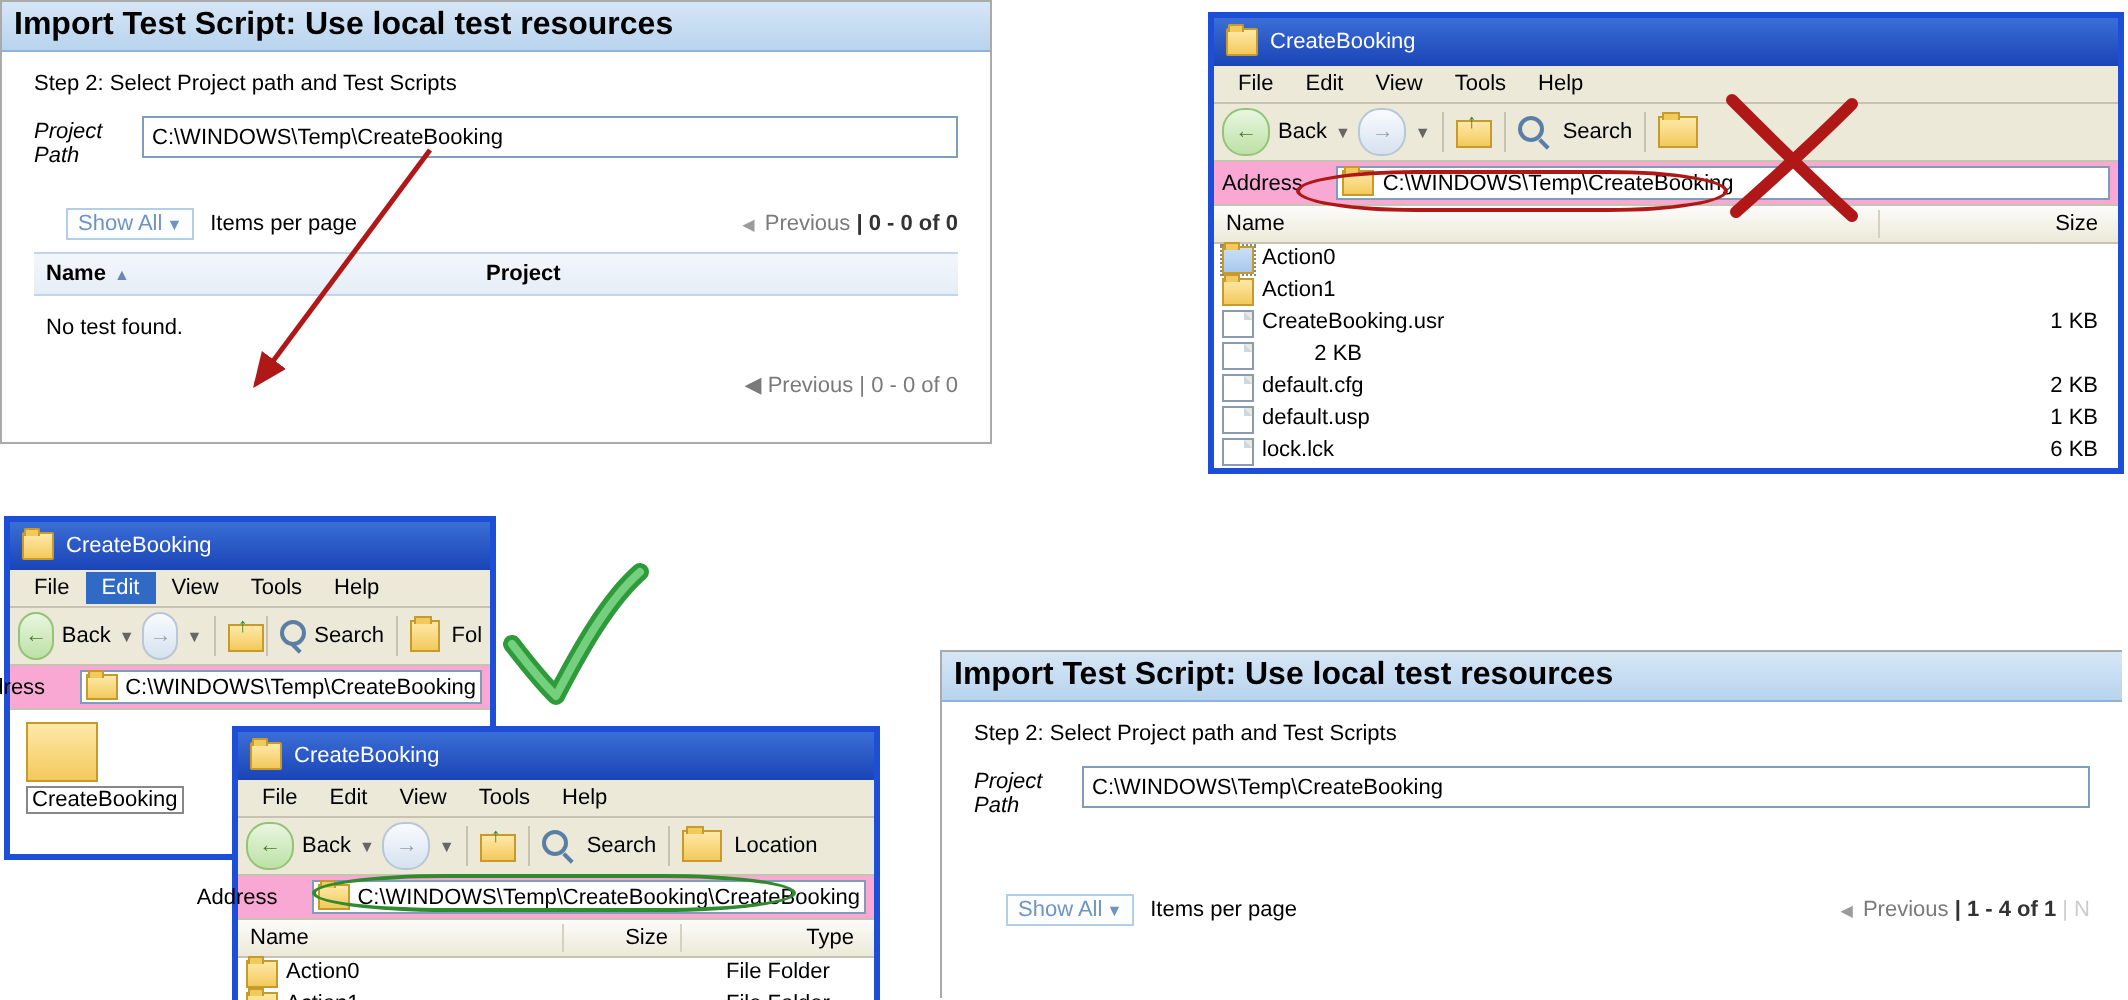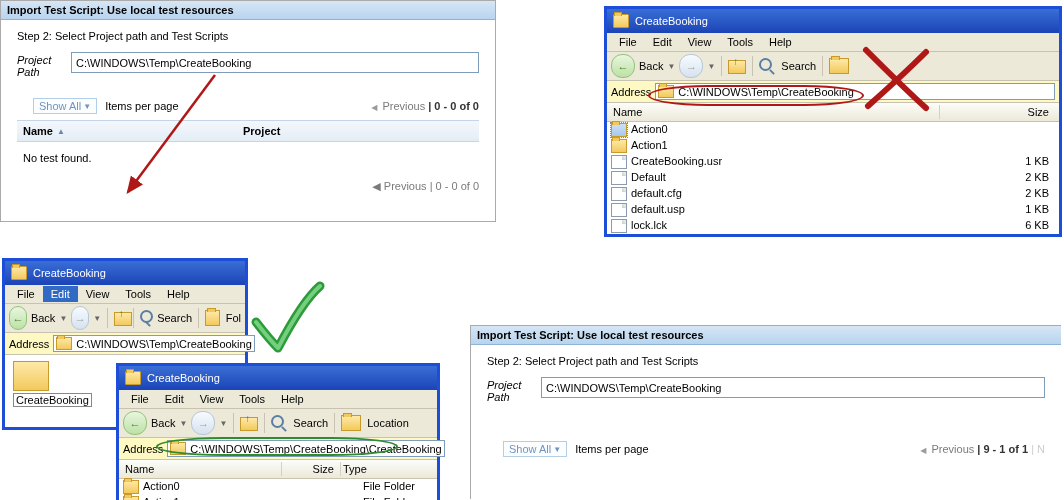--- a/index.html
+++ b/index.html
@@ -1,17 +1,17 @@
 <!DOCTYPE html>
 <html><head>
 <meta charset="utf-8">
 <style>
   body { margin:0; font-family: Tahoma, Arial, sans-serif; font-size:11px; background:#fff; width:1064px; height:500px; position:relative; overflow:hidden; }
   .panel { position:absolute; border:1px solid #aaa; background:#fff; }
-  .panel-header { background:linear-gradient(#d6e6f5,#b8d4ee); border-bottom:1px solid #8fb2d8; padding:3px 6px; font-weight:bold; font-size:11px; }
+  .panel-header { background:linear-gradient(#d6e6f5,#b8d4ee); border-bottom:1px solid #8fb2d8; padding:3px 6px; font-weight:bold; font-size:16px; }
   .step-txt { padding:10px 10px 6px 16px; }
   .pp-row { display:flex; padding:4px 16px 18px 16px; align-items:flex-start; }
   .pp-label { width:54px; padding-top:2px;font-style:italic; }
   .pp-input { flex:1; border:1px solid #7f9db9; padding:2px 4px; font-family:inherit; font-size:11px; height:15px; }
   .toolbar1 { display:flex; align-items:center; gap:4px; padding:2px 16px; }
   .showall { border:1px solid #b2cfe7; color:#6f94c0; padding:1px 5px; background:#fcfdff; font-size:11px; display:inline-flex; align-items:center; gap:2px; }
   .showall .chev { font-size:8px; color:#6f94c0; }
   .ipp { margin-left:4px; }
   .prevline { color:#7a7a7a; }
   .prevline .arrow { font-size:8px; margin-right:2px; color:#9b9b9b; }
@@ -38,21 +38,21 @@
   .sep { width:1px; height:20px; background:#c8c2b0; margin:0 2px; }
   .folup { width:18px; height:16px; position:relative; }
   .folup .f { width:16px; height:12px; background:linear-gradient(#ffe9a8,#f2c95c); border:1px solid #c79a2a; position:absolute; bottom:0; }
   .folup .a { position:absolute; top:-2px; left:5px; font-size:10px; color:#2e8b2e; }
   .mag { width:16px; height:16px; position:relative; }
   .mag .c { width:9px; height:9px; border:2px solid #5b7ea5; border-radius:50%; position:absolute; top:0; left:0; }
   .mag .h { width:6px; height:2px; background:#5b7ea5; position:absolute; bottom:1px; right:0; transform:rotate(45deg); }
   .srch-lbl { margin-left:2px; }
   .fold-btn { width:18px; height:14px; background:linear-gradient(#ffe9a8,#f2c95c); border:1px solid #c79a2a; position:relative; }
   .fold-btn:before { content:""; position:absolute; top:-3px; left:1px; width:7px; height:3px; background:#f2c95c; border:1px solid #c79a2a; border-bottom:none; }
-  .addrbar { background:#fef9c3; border-bottom:1px solid #c8c2b0; display:flex; align-items:center; gap:4px; padding:2px 4px; }
+  .addrbar { background:#f9a8d4; border-bottom:1px solid #c8c2b0; display:flex; align-items:center; gap:17px; padding:2px 4px;justify-content:flex-end; }
   .addrfield { flex:1; background:#fff; border:1px solid #7f9db9; display:flex; align-items:center; gap:4px; padding:1px 2px; }
   .addrfield .ficon2 { width:14px; height:11px; background:linear-gradient(#ffe9a8,#f2c95c); border:1px solid #c79a2a; position:relative; display:inline-block; }
   .addrfield .ficon2:before { content:""; position:absolute; top:-3px; left:0; width:6px; height:3px; background:#f2c95c; border:1px solid #c79a2a; border-bottom:none; }
   .colhead { background:linear-gradient(#fcfcfa,#ece9d8); border-bottom:1px solid #c8c2b0; display:flex; padding:2px 4px; }
   .colhead span { border-right:1px solid #d4d0c2; padding:1px 6px 1px 2px; }
   .filelist { background:#fff; }
   .filelist .row { display:flex; padding:1px 4px; align-items:flex-start; }
   .filelist .row .icn { width:14px; height:12px; margin-right:4px; }
   .icn.fold { background:linear-gradient(#ffe9a8,#f2c95c); border:1px solid #c79a2a; position:relative; }
   .icn.fold:before { content:""; position:absolute; top:-3px; left:0; width:6px; height:3px; background:#f2c95c; border:1px solid #c79a2a; border-bottom:none; }
@@ -180,21 +180,20 @@
         <span class="nm">Action1</span>
         <span class="sz"></span>
       </div>
       <div class="row">
         <span class="icn file"></span>
         <span class="nm">CreateBooking.usr</span>
         <span class="sz">1 KB</span>
       </div>
       <div class="row">
         <span class="icn file"></span>
-        <span class="nm">Default</span>
         <span class="sz">2 KB</span>
       </div>
       <div class="row">
         <span class="icn file"></span>
         <span class="nm">default.cfg</span>
         <span class="sz">2 KB</span>
       </div>
       <div class="row">
         <span class="icn file"></span>
         <span class="nm">default.usp</span>
@@ -303,21 +302,21 @@
   <div class="addrbar">
     <span>Address</span>
     <div class="addrfield">
       <span class="ficon2"></span>
       <span>C:\WINDOWS\Temp\CreateBooking\CreateBooking</span>
     </div>
   </div>
   <div class="colhead">
     <span style="width:150px;">Name</span>
     <span style="width:50px; text-align:right;">Size</span>
-    <span style="flex:1; border-right:none;">Type</span>
+    <span style="flex:1; border-right:none;text-align:right;">Type</span>
   </div>
   <div class="filelist" id="fl-bl2">
       <div class="row">
         <span class="icn fold"></span>
         <span class="nm">Action0</span>
         <span class="sz"></span>
         <span class="tp">File Folder</span>
       </div>
       <div class="row">
         <span class="icn fold"></span>
@@ -351,17 +350,17 @@
     <div class="toolbar1">
       <span class="showall">
           <span>Show All</span>
           <span class="chev">▼</span>
         </span>
       <span class="ipp">Items per page</span>
     </div>
     <div class="prevline">
       <span class="arrow">◀</span>
       <span>Previous</span>
-      <span class="bold">| 9 - 1 of 1</span>
+      <span class="bold">| 1 - 4 of 1</span>
       <span style="color:#ccc;"> | N</span>
     </div>
   </div>
 </div>
 
 </body></html>

